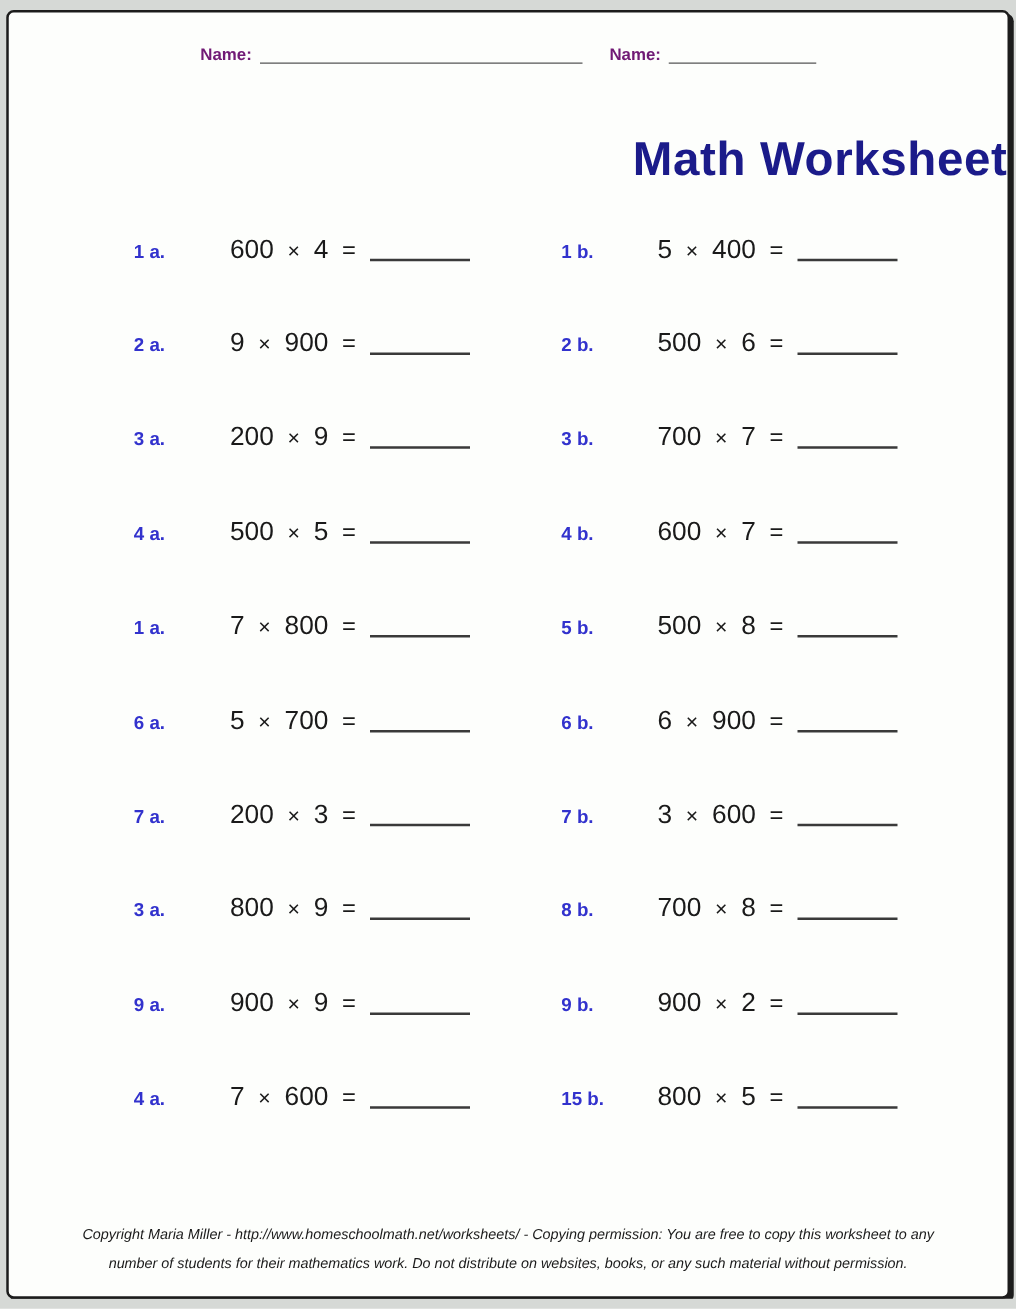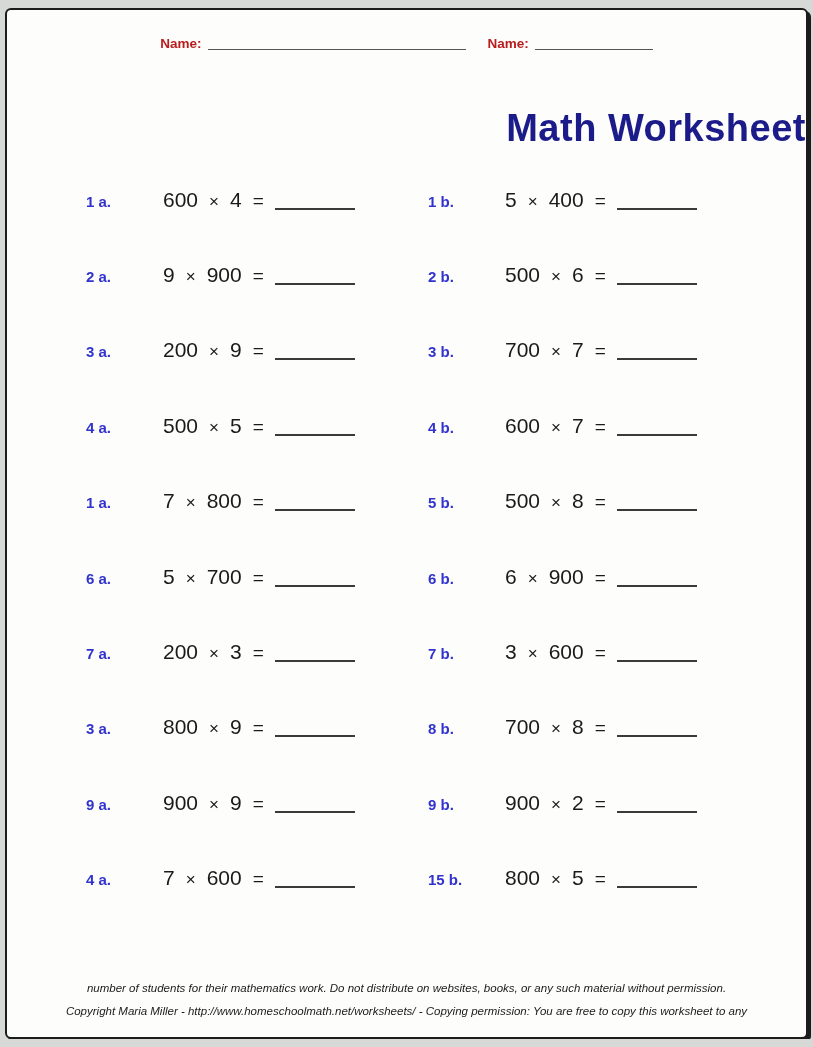--- a/index.html
+++ b/index.html
@@ -15,24 +15,25 @@
     margin: 8px auto 0 auto;
     background: #fdfefc;
     border: 2px solid #1c1c1c;
     border-radius: 6px;
     box-shadow: 3px 3px 0 0 #1c1c1c;
   }
   
   .header-row {
     display: flex;
     justify-content: center;
+    align-items: flex-end;
     margin-top: 26px;
     font-size: 13.5px;
     font-weight: bold;
-    color: #b91c1c;
+    color: #701a75;
   }
   .fill-line {
     display: inline-block;
     border-bottom: 1.5px solid #555;
     height: 14px;
     margin-left: 6px;
   }
   .name-line { width: 258px; }
   .date-line { width: 118px; margin-right: 0; }
   .date-label { margin-left: 22px; }
@@ -41,21 +42,21 @@
     margin-top: 56px;
     text-align: right;
     font-size: 38px;
     font-weight: bold;
     color: var(--title_color, #1b1b8a);
     letter-spacing: 0.5px;
   }
   
   .problems {
     margin-top: 12px;
-    padding-left: 79px;
+    padding-left: 100px;
   }
   .prow {
     display: grid;
     grid-template-columns: 342px auto;
     height: 75.4px;
     align-items: center;
   }
   .cell { white-space: nowrap; }
   .plabel {
     display: inline-block;
@@ -191,17 +192,17 @@
       <div class="cell">
         <span class="plabel">4 a.</span><span class="expr"><span>7</span><span class="times">×</span><span>600</span><span class="eq">=</span><span class="blank"></span></span>
       </div>
       <div class="cell">
         <span class="plabel">15 b.</span><span class="expr"><span>800</span><span class="times">×</span><span>5</span><span class="eq">=</span><span class="blank"></span></span>
       </div>
     </div>
   </div>
 
   <div class="footer">
+    <div>Copyright Maria Miller - http://www.homeschoolmath.net/worksheets/ - Copying permission: You are free to copy this worksheet to any</div>
     <div>number of students for their mathematics work. Do not distribute on websites, books, or any such material without permission.</div>
-    <div>Copyright Maria Miller - http://www.homeschoolmath.net/worksheets/ - Copying permission: You are free to copy this worksheet to any</div>
   </div>
 
 </div>
 
 </body></html>

